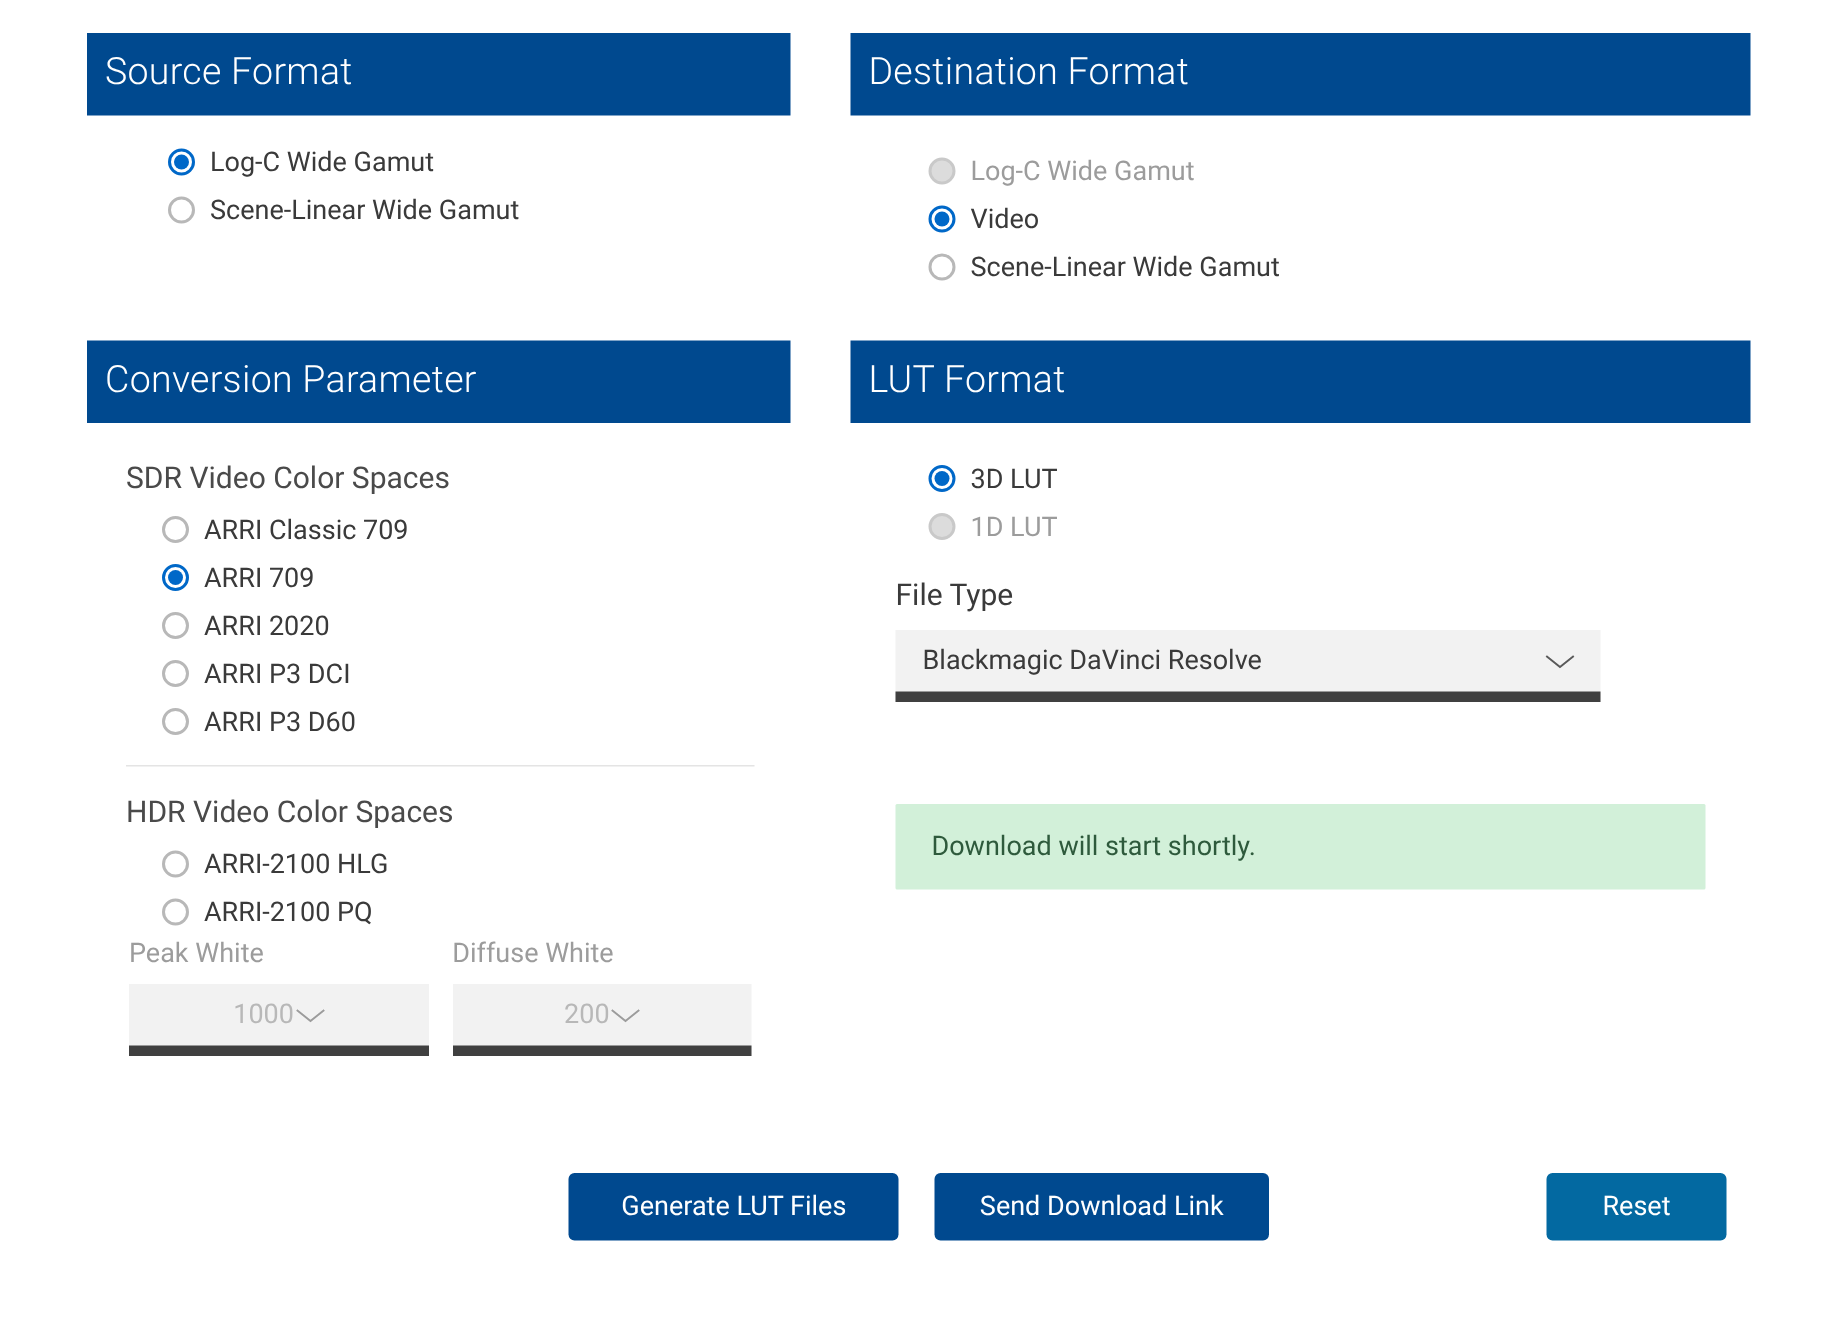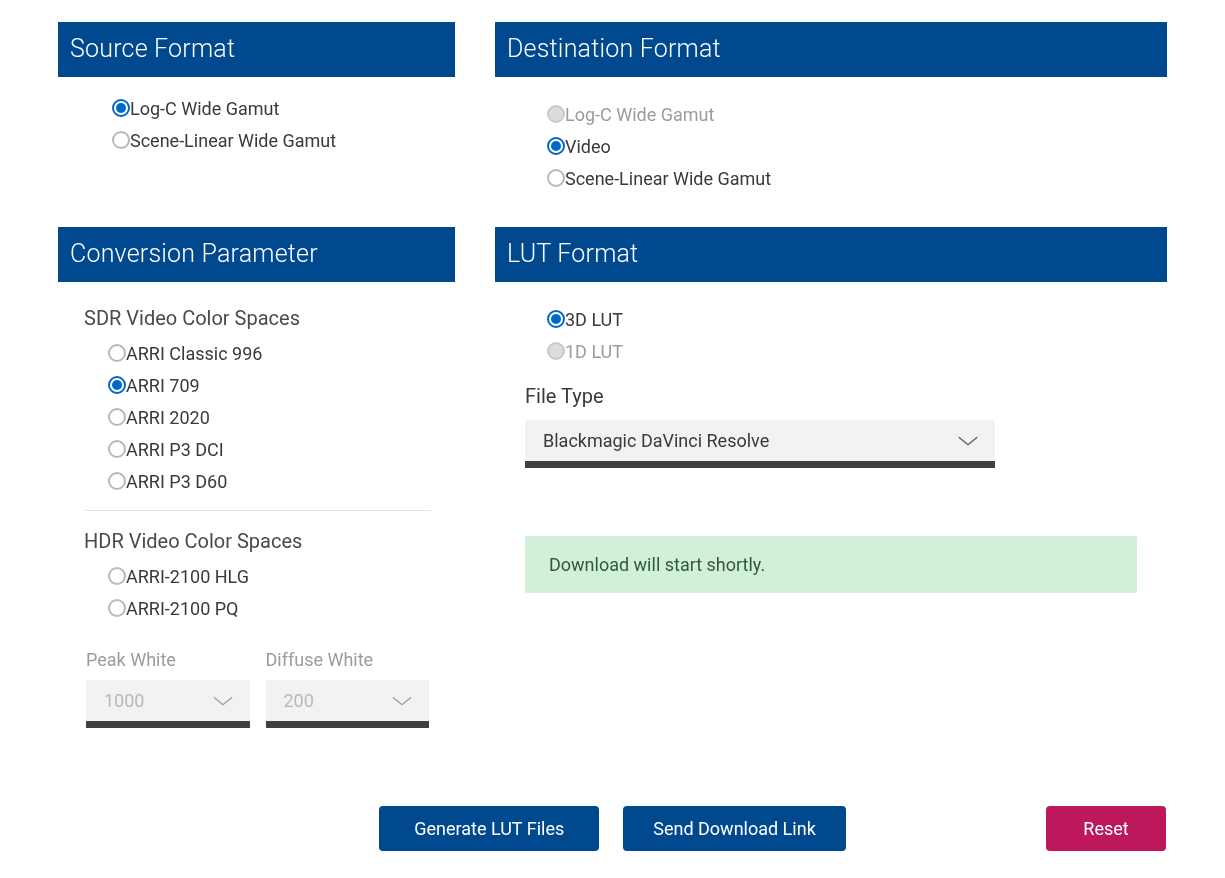--- a/index.html
+++ b/index.html
@@ -33,20 +33,21 @@
     padding: 18px 24px 8px 30px;
   }
   .radio-group {
     display: flex;
     flex-direction: column;
     gap: 6px;
   }
   .radio-row {
     display: flex;
     align-items: center;
+    gap: 10px;
     font-size: 18px;
     color: #3a3a3a;
     cursor: pointer;
     min-height: 26px;
   }
   .radio-row.disabled {
     color: #9c9c9c;
     cursor: default;
   }
   .radio-circle {
@@ -85,21 +86,21 @@
   }
   hr.divider {
     border: none;
     border-top: 1px solid #e4e4e4;
     margin: 16px 0 18px 0;
   }
   .params-row {
     display: grid;
     grid-template-columns: 1fr 1fr;
     gap: 16px;
-    margin-top: 28px;
+    margin-top: 4px;
     padding: 0 2px;
   }
   .param-label {
     font-size: 18px;
     color: #9c9c9c;
     margin-bottom: 10px;
   }
   .select {
     background: #f2f2f2;
     border-bottom: 7px solid #404040;
@@ -107,20 +108,21 @@
     font-size: 18px;
     color: #3a3a3a;
     display: flex;
     align-items: center;
     justify-content: space-between;
     cursor: pointer;
   }
   .select.disabled {
     color: #b8b8b8;
     cursor: default;
+    justify-content: center;
   }
   .chevron-down {
     width: 22px;
     height: 12px;
   }
   .chevron-down svg { display: block; }
   .file-type-label {
     font-size: 20px;
     color: #3a3a3a;
     margin: 20px 0 12px 0;
@@ -149,25 +151,25 @@
     border-radius: 4px;
     cursor: pointer;
     font-family: inherit;
   }
   .btn-primary {
     background: #00498f;
     color: #fff;
     min-width: 220px;
   }
   .btn-secondary {
-    background: #be185d;
+    background: #0369a1;
     color: #fff;
     min-width: 120px;
     position: absolute;
-    right: 1px;
+    right: 16px;
   }
   .right-panel-body {
     padding: 24px 30px 8px 52px;
   }
 </style>
 </head>
 <body>
 
 <div class="container">
 
@@ -207,21 +209,21 @@
     </div>
   </div>
 
   <div class="panel">
     <div class="panel-header">Conversion Parameter</div>
     <div class="panel-body" style="padding-left:26px;">
       <div class="section-label">SDR Video Color Spaces</div>
       <div class="radio-group sub-indent" id="sdr-options">
           <div class="radio-row">
             <span class="radio-circle"></span>
-            <span>ARRI Classic 996</span>
+            <span>ARRI Classic 709</span>
           </div>
           <div class="radio-row selected">
             <span class="radio-circle"></span>
             <span>ARRI 709</span>
           </div>
           <div class="radio-row">
             <span class="radio-circle"></span>
             <span>ARRI 2020</span>
           </div>
           <div class="radio-row">
@@ -287,21 +289,21 @@
         </div>
       <div class="file-type-label" style="margin-left:-22px;">File Type</div>
       <div class="select" style="margin-left:-22px; width:470px;">
         <span>Blackmagic DaVinci Resolve</span>
         <span class="chevron-down">
           <svg viewBox="0 0 24 12" width="22" height="12">
               <polyline points="2,2 12,10 22,2" fill="none" stroke="#5a5a5a" stroke-width="1.4"></polyline>
             </svg>
         </span>
       </div>
-      <div class="notice" style="margin-left:-22px; width:612px;">Download will start shortly.</div>
+      <div class="notice" style="margin-left:-22px; width:540px;">Download will start shortly.</div>
     </div>
   </div>
 
   <div class="button-row">
     <button class="btn btn-primary">Generate LUT Files</button>
     <button class="btn btn-primary">Send Download Link</button>
     <button class="btn btn-secondary">Reset</button>
   </div>
 
 </div>

